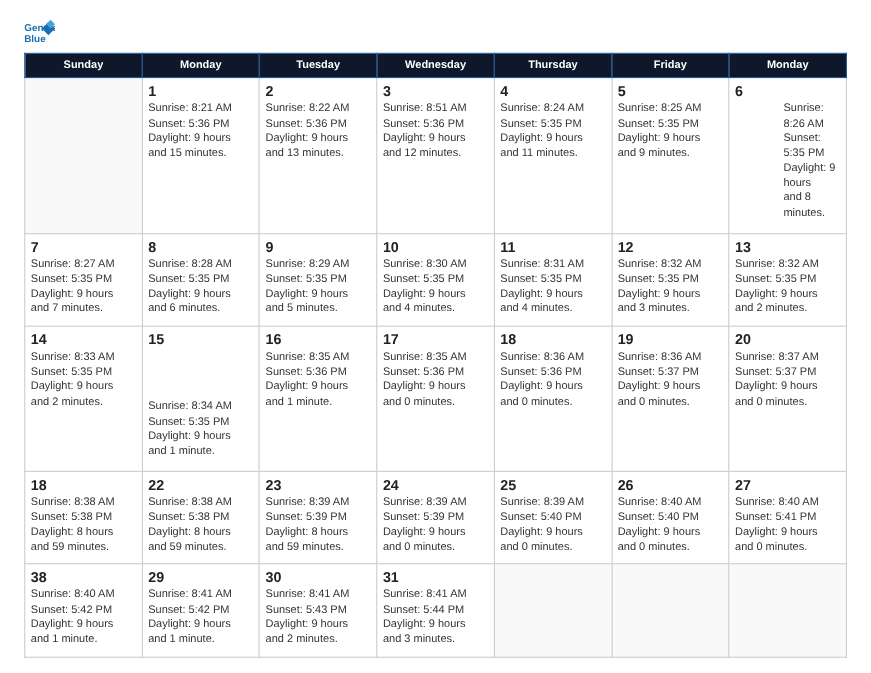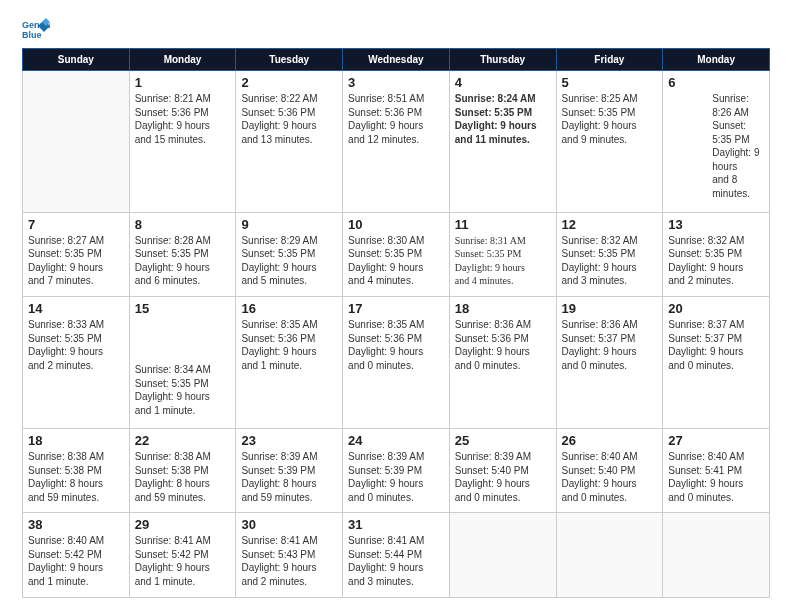--- a/index.html
+++ b/index.html
@@ -143,21 +143,21 @@
           </td>
           <td>
             <span class="day-number">3</span>
             <div class="day-info" style="white-space: pre-line;">Sunrise: 8:51 AM
 Sunset: 5:36 PM
 Daylight: 9 hours
 and 12 minutes.</div>
           </td>
           <td>
             <span class="day-number">4</span>
-            <div class="day-info" style="white-space: pre-line; font-weight: bold;">Sunrise: 8:24 AM
+            <div class="day-info" style="white-space: pre-line;">Sunrise: 8:24 AM
 Sunset: 5:35 PM
 Daylight: 9 hours
 and 11 minutes.</div>
           </td>
           <td>
             <span class="day-number">5</span>
             <div class="day-info" style="white-space: pre-line;">Sunrise: 8:25 AM
 Sunset: 5:35 PM
 Daylight: 9 hours
 and 9 minutes.</div>
@@ -194,21 +194,21 @@
           </td>
           <td>
             <span class="day-number">10</span>
             <div class="day-info" style="white-space: pre-line;">Sunrise: 8:30 AM
 Sunset: 5:35 PM
 Daylight: 9 hours
 and 4 minutes.</div>
           </td>
           <td>
             <span class="day-number">11</span>
-            <div class="day-info" style="white-space: pre-line; font-family: Liberation Serif, serif;">Sunrise: 8:31 AM
+            <div class="day-info" style="white-space: pre-line;">Sunrise: 8:31 AM
 Sunset: 5:35 PM
 Daylight: 9 hours
 and 4 minutes.</div>
           </td>
           <td>
             <span class="day-number">12</span>
             <div class="day-info" style="white-space: pre-line;">Sunrise: 8:32 AM
 Sunset: 5:35 PM
 Daylight: 9 hours
 and 3 minutes.</div>

